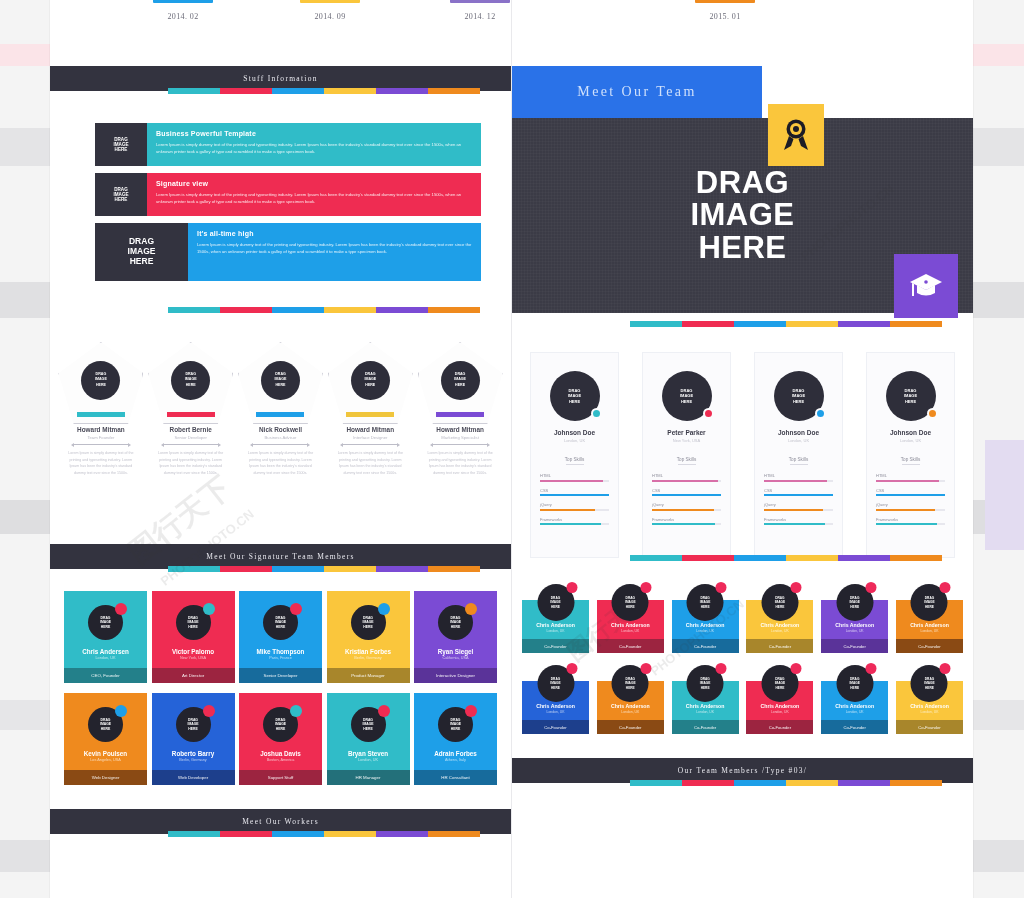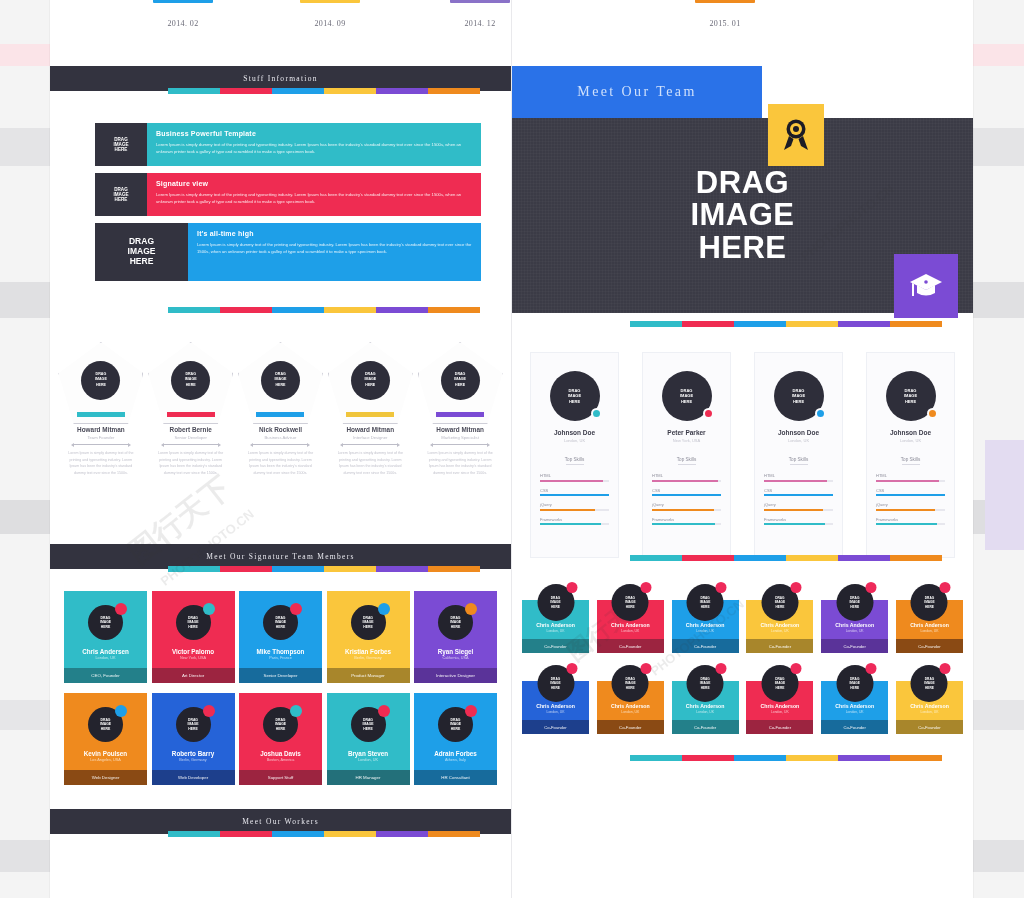--- a/index.html
+++ b/index.html
@@ -41,21 +41,21 @@
     color:#e9e9ef; font-size:7.5px; letter-spacing:1.3px;
     font-family:"Liberation Serif", serif; white-space:nowrap;
   }
   .colorstrip { position:relative; height:6px; width:100%; }
   .colorstrip .seg { position:absolute; top:-3px; height:6px; }
 
   
   .timeline { position:relative; height:66px; background:#fff; }
   .tl-node { position:absolute; text-align:center; }
   .tl-node .bar { height:7px; border-radius:1px; }
-  .tl-node .lbl { margin-top:16px; font-size:8px; color:#6b6b78; font-family:"Liberation Serif", serif; letter-spacing:.4px; }
+  .tl-node .lbl { margin-top:9px; font-size:8px; color:#6b6b78; font-family:"Liberation Serif", serif; letter-spacing:.4px; }
 
   
   .gi-wrap { padding:26px 30px 22px 45px; }
   .gi-row { display:flex; margin-bottom:7px; min-height:43px; }
   .gi-row .thumb {
     background:#33333f; color:#fff; display:flex; align-items:center; justify-content:center;
     text-align:center; font-weight:bold; line-height:1.15; flex:0 0 auto;
   }
   .gi-row .body { flex:1; padding:7px 9px; overflow:hidden; }
   .gi-row .body h4 { font-size:7px; color:#fff; font-weight:bold; margin-bottom:4px; letter-spacing:.2px; }
@@ -748,20 +748,23 @@
            <span class="tg-dot"></span>
          </div>
          <div class="tg-name">Chris Anderson</div>
          <div class="tg-loc">London, UK</div>
          <div class="tg-role" style="background:#a8862b">Co-Founder</div>
        </div>
      </div>
         </div>
       </div>
 
+    <div class="secbar">
+      <span class="title">Our Team Members /Type #03/</span>
+    </div>
     <div class="colorstrip" id="cs-7">
         <span class="seg" style="left:118px;width:52px;background:#30bcc8"></span>
         <span class="seg" style="left:170px;width:52px;background:#ef2c52"></span>
         <span class="seg" style="left:222px;width:52px;background:#1e9fe8"></span>
         <span class="seg" style="left:274px;width:52px;background:#fac63c"></span>
         <span class="seg" style="left:326px;width:52px;background:#7b4bd4"></span>
         <span class="seg" style="left:378px;width:52px;background:#ef8a1e"></span>
       </div>
   </div>
 </div>

